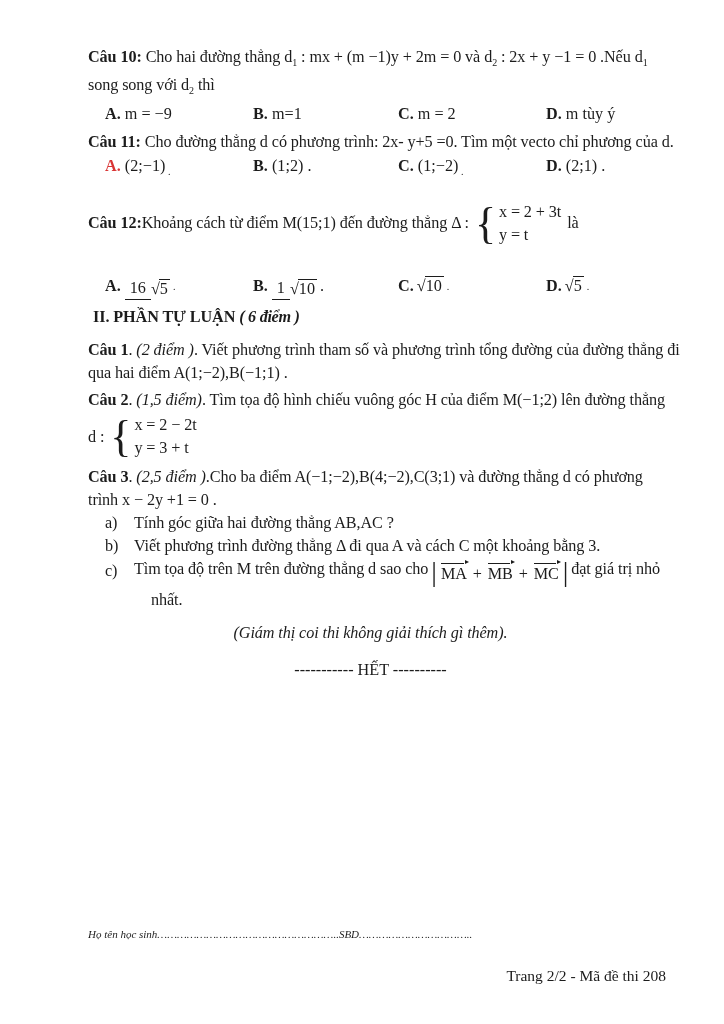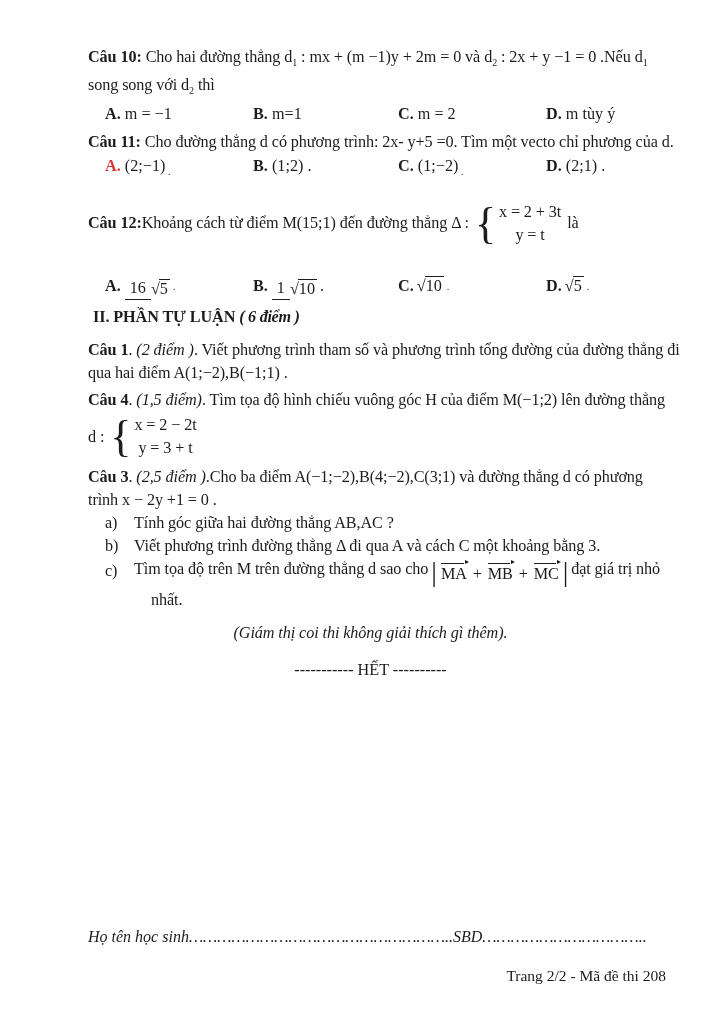--- a/index.html
+++ b/index.html
@@ -35,53 +35,53 @@
   .fden{padding-top:1px;}
 
   
   .sqrt{white-space:nowrap;}
   .rcand{border-top:1.3px solid currentColor;margin-left:-1px;padding:0 2px 0 1px;}
 
   
   .qline{display:flex;align-items:center;flex-wrap:nowrap;}
   .system{display:inline-flex;align-items:center;margin:2px 6px;}
   .brace{font-size:44px;line-height:0.95;font-weight:400;}
-  .syslines{display:flex;flex-direction:column;line-height:1.4;margin-left:3px;text-align:center;}
+  .syslines{display:flex;flex-direction:column;line-height:1.4;margin-left:3px;}
 
   
   .abs{display:inline-flex;align-items:center;vertical-align:-7px;margin:0 3px;}
   .vbar{font-size:28px;line-height:1;font-weight:300;}
   .absinner{margin:0 2px;white-space:nowrap;padding-top:5px;}
   .vec{position:relative;margin:0 2px;}
   .vec::before{content:"";position:absolute;left:0;right:3px;top:-2px;border-top:1.2px solid currentColor;}
   .vec::after{content:"";position:absolute;right:-2px;top:-4.5px;width:0;height:0;
     border-top:2.5px solid transparent;border-bottom:2.5px solid transparent;border-left:4.5px solid currentColor;}
 
   .heading{margin:8px 0 0 5px;}
   .items{margin-left:17px;}
   .item{display:flex;align-items:center;}
   .item .marker{width:29px;flex:0 0 29px;}
   .cont-line{margin-left:46px;margin-top:3px;}
   .center{text-align:center;white-space:normal;}
   .het{margin-top:14px;letter-spacing:0;}
   .note{margin-top:10px;}
 
   .name-line{position:absolute;left:88px;right:56px;top:928px;font-style:italic;
-    font-size:16px;white-space:nowrap;overflow:hidden;}
+    font-size:11px;white-space:nowrap;overflow:hidden;}
   .page-label{position:absolute;right:58px;top:967px;font-size:15.5px;text-align:center;}
 </style>
 </head>
 <body style="color: rgb(28, 28, 28);">
 
 <div class="page">
 
   <div class="line"><span class="b">Câu 10: </span><span>Cho hai đường thẳng d</span><span class="sub">1</span><span> : mx + (m −1)y + 2m = 0 và d</span><span class="sub">2</span><span> : 2x + y −1 = 0 .Nếu d</span><span class="sub">1</span></div>
   <div class="line"><span>song song với d</span><span class="sub">2</span><span> thì</span></div>
   <div class="answers">
-    <div class="ans"><span class="b">A. </span><span>m = −1</span></div>
+    <div class="ans"><span class="b">A. </span><span>m = −9</span></div>
     <div class="ans"><span class="b">B. </span><span>m=1</span></div>
     <div class="ans"><span class="b">C. </span><span>m = 2</span></div>
     <div class="ans"><span class="b">D. </span><span>m tùy ý</span></div>
   </div>
 
   <div class="line mt4"><span class="b">Câu 11: </span><span>Cho đường thẳng d có phương trình: 2x- y+5 =0. Tìm một vecto chỉ phương của d.</span></div>
   <div class="answers">
     <div class="ans"><span class="red">A. </span><span>(2;−1)</span><span class="sub"> .</span></div>
     <div class="ans"><span class="b">B. </span><span>(1;2) .</span></div>
     <div class="ans"><span class="b">C. </span><span>(1;−2)</span><span class="sub"> .</span></div>
@@ -127,21 +127,21 @@
         <span class="sqrt"><span class="rsign">√</span><span class="rcand">5</span></span>
         <span class="sub">.</span>
       </div>
   </div>
 
   <div class="line heading"><span class="b">II. PHẦN TỰ LUẬN </span><span class="bi">( 6 điểm )</span></div>
 
   <div class="line mt10"><span class="b">Câu 1</span><span>. </span><span class="i">(2 điểm )</span><span>. Viết phương trình tham số và phương trình tổng đường của đường thẳng đi</span></div>
   <div class="line"><span>qua hai điểm A(1;−2),B(−1;1) .</span></div>
 
-  <div class="line mt4"><span class="b">Câu 4</span><span>. </span><span class="i">(1,5 điểm)</span><span>. Tìm tọa độ hình chiếu vuông góc H của điểm M(−1;2) lên đường thẳng</span></div>
+  <div class="line mt4"><span class="b">Câu 2</span><span>. </span><span class="i">(1,5 điểm)</span><span>. Tìm tọa độ hình chiếu vuông góc H của điểm M(−1;2) lên đường thẳng</span></div>
   <div class="line qline">
       <span>d :</span>
       <span class="system">
         <span class="brace">{</span>
         <span class="syslines">
           <span>x = 2 − 2t</span>
           <span>y = 3 + t</span>
         </span>
       </span>
     </div>

